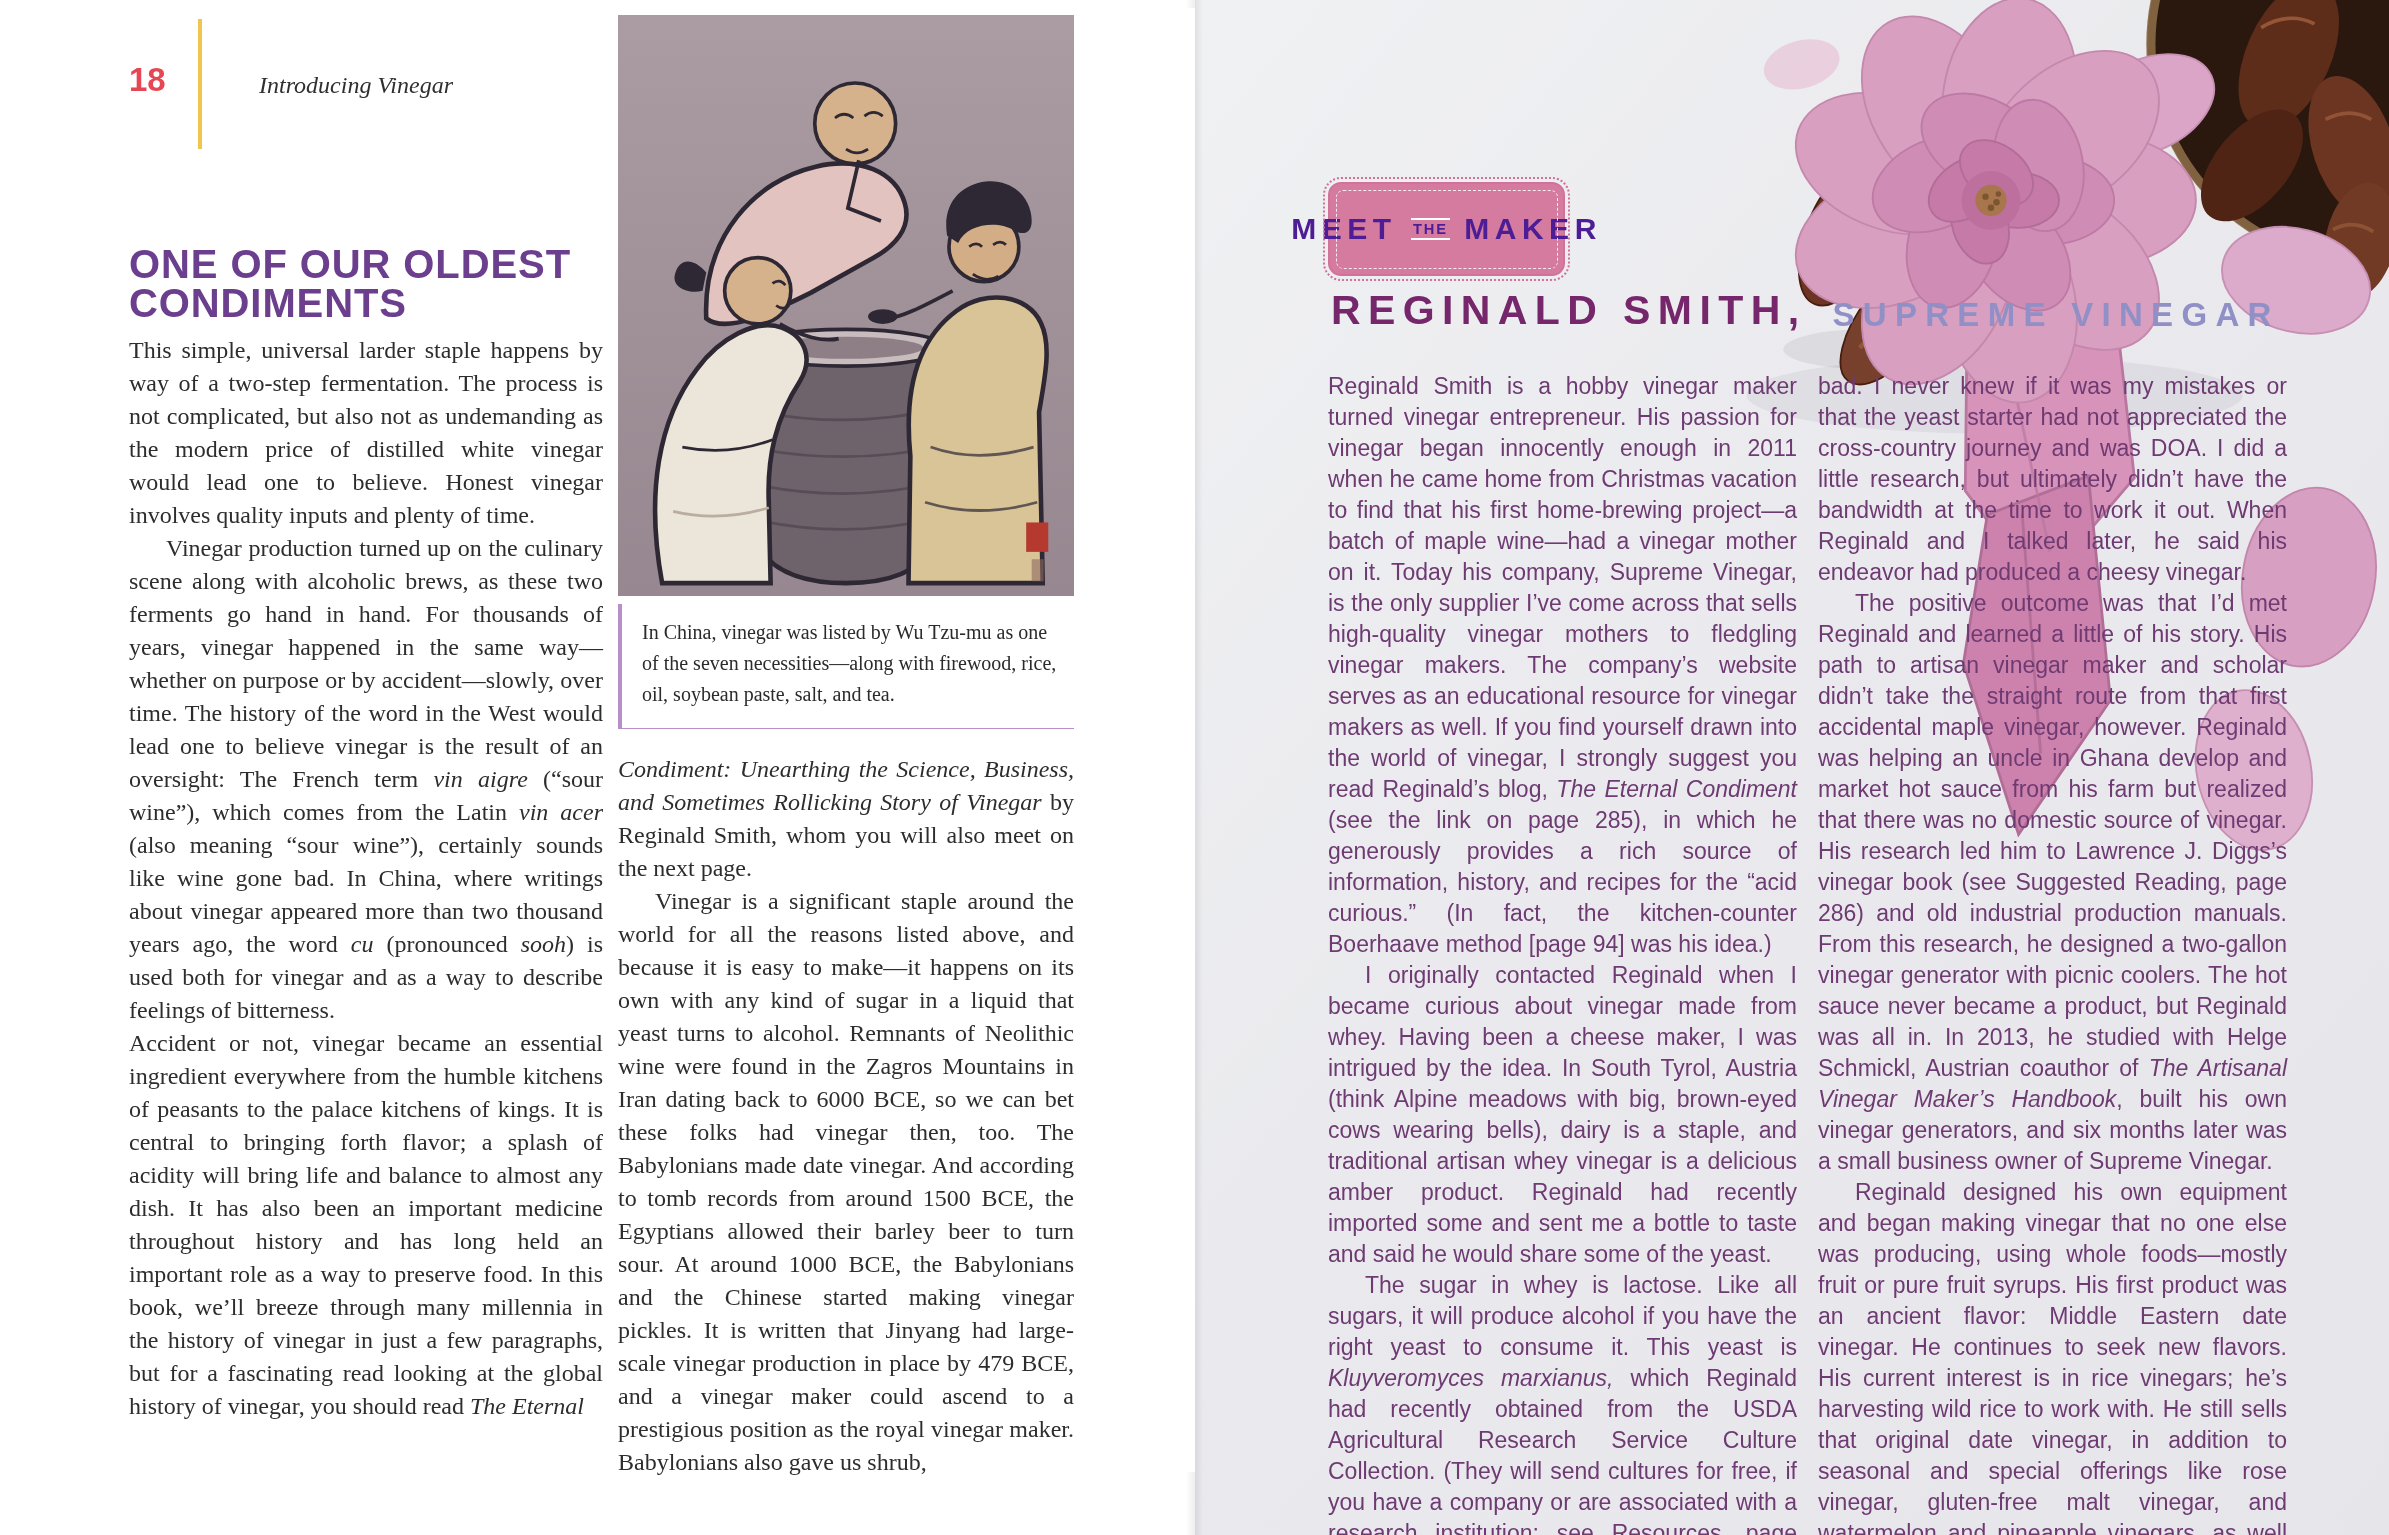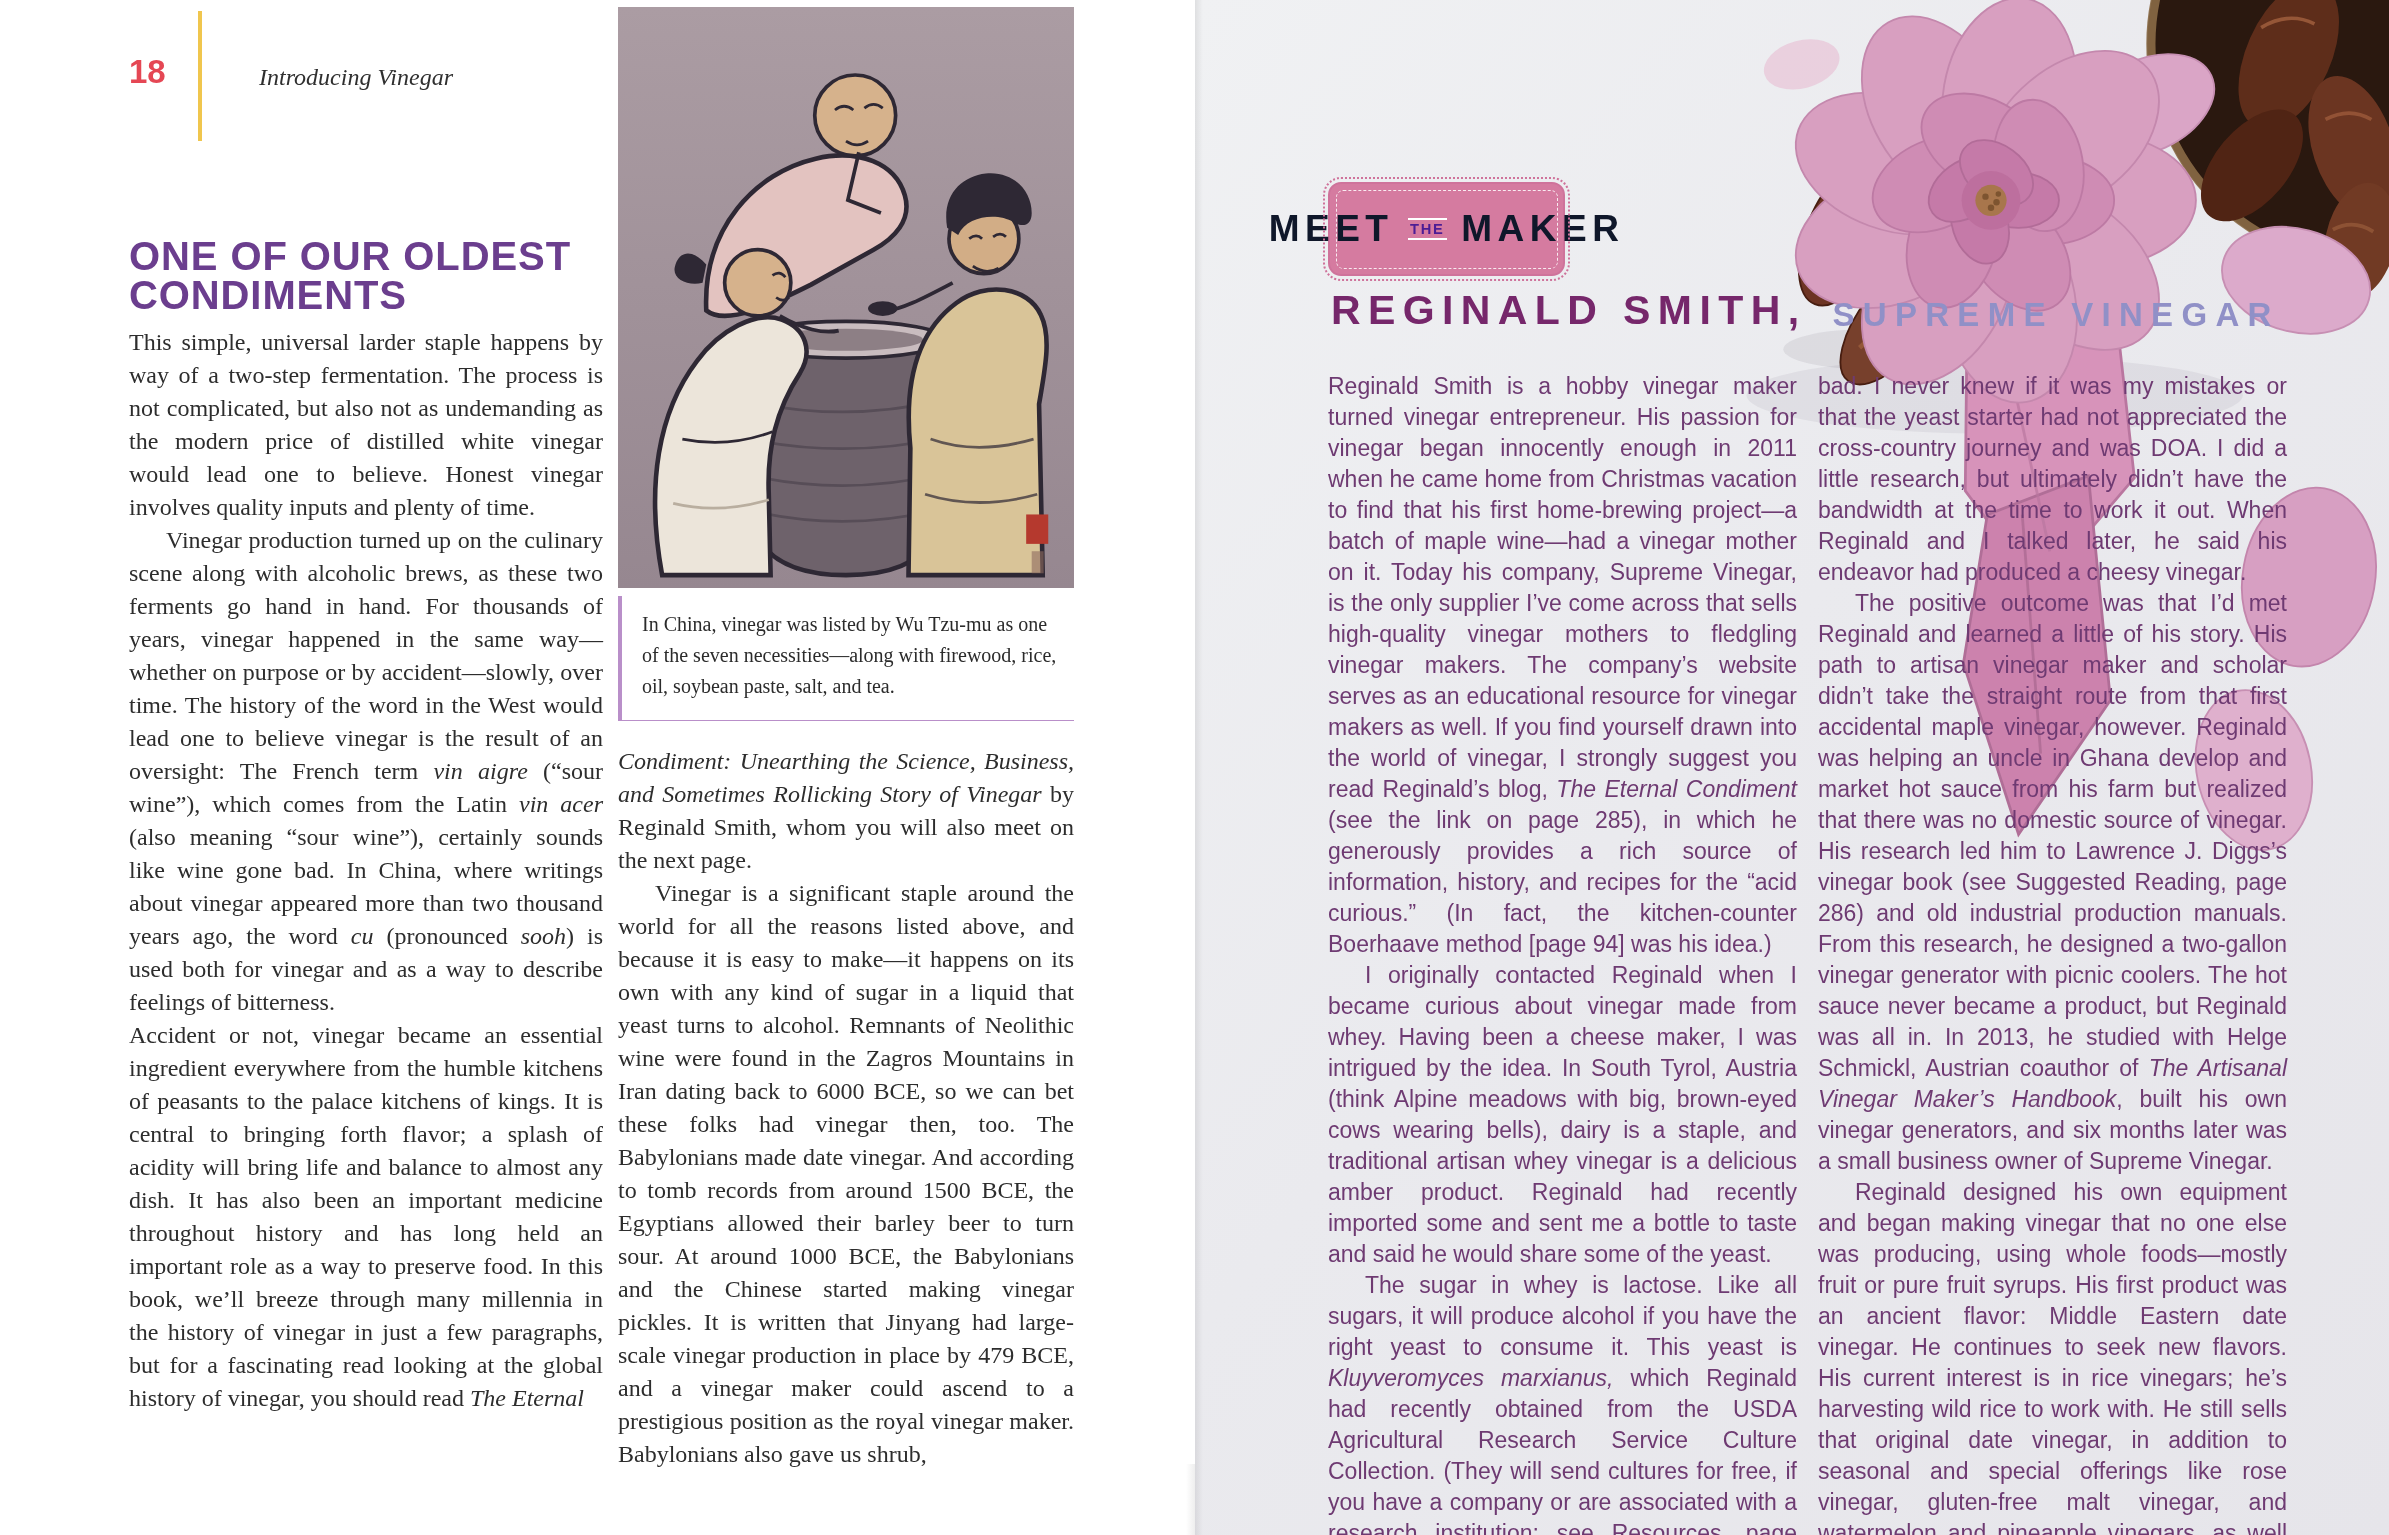--- a/index.html
+++ b/index.html
@@ -1,21 +1,21 @@
 <!DOCTYPE html>
 <html style="font-size:14.7px"><head>
 <meta charset="utf-8">
 <style>
   html,body{margin:0;padding:0;}
   body{
     width:2389px;height:1536px;position:relative;background:#ffffff;
     font-family:"Liberation Serif", serif;overflow:hidden;
   }
   
-  .left-page{position:absolute;left:0;top:0;width:1195px;height:1464px;background:#ffffff;}
+  .left-page{position:absolute;left:0;top:8px;width:1195px;height:1464px;background:#ffffff;}
   .pagenum{position:absolute;left:129px;top:53px;font-family:"Liberation Sans",sans-serif;
     font-weight:700;font-size:33px;color:#e54754;}
   .head-rule{position:absolute;left:198px;top:11px;width:3.7px;height:130px;background:#f0c64e;}
   .running-head{position:absolute;left:259px;top:64px;font-style:italic;font-size:24px;color:#2f2f2f;}
   .colL1{position:absolute;left:129px;top:237px;width:474px;}
   .colL2{position:absolute;left:618px;top:7.4px;width:456px;}
   .h1{font-family:"Liberation Sans",sans-serif;font-weight:700;font-size:40px;line-height:39px;
     color:#6b3e8e;letter-spacing:0.9px;margin:0 0 11px 0;}
   .h2{font-family:"Liberation Sans",sans-serif;font-weight:700;font-size:28.5px;line-height:37px;
     color:#a1278e;margin:18.4px 0 9.2px 0;}
@@ -31,21 +31,21 @@
   .right-page{position:absolute;left:1195px;top:0;width:1195px;height:1536px;
     background:linear-gradient(130deg,#f0f1f3 0%,#eaeaee 45%,#e6e5ea 100%);}
   .gutter{position:absolute;left:1186px;top:0;width:16.5px;height:1536px;
     background:linear-gradient(90deg,rgba(0,0,0,0) 0%,rgba(0,0,0,0.07) 55%,rgba(0,0,0,0) 100%);}
   .photo{position:absolute;right:0;top:0;width:1195px;height:873px;pointer-events:none;}
   .badge{position:absolute;left:133px;top:182px;width:237px;height:94px;background:#d57ba0;
     border:2.8px solid #cf739b;border-radius:13px;outline:2.8px dotted #cf739b;outline-offset:3.7px;
     display:flex;align-items:center;justify-content:center;gap:14.7px;box-sizing:border-box;}
   .badge::after{content:"";position:absolute;inset:5.5px;border:1.8px dashed rgba(255,255,255,.85);
     border-radius:7.4px;}
-  .badge .w{font-family:"Liberation Sans",sans-serif;font-weight:700;font-size:37px;color:#0f172a;
+  .badge .w{font-family:"Liberation Sans",sans-serif;font-weight:700;font-size:30px;color:#4c1d95;
     letter-spacing:5.5px;}
   .badge .the{font-family:"Liberation Sans",sans-serif;font-weight:700;font-size:14.7px;color:#4c1d95;
     letter-spacing:1.8px;border-top:2.8px solid #ffffff;border-bottom:2.8px solid #ffffff;padding:0.9px 1.8px;}
   .title-row{position:absolute;left:136px;top:287px;display:flex;align-items:flex-end;gap:26px;
     white-space:nowrap;}
   .title-name{font-family:"Liberation Sans",sans-serif;font-weight:700;font-size:41px;
     letter-spacing:7.4px;color:#76276b;}
   .title-co{font-family:"Liberation Sans",sans-serif;font-weight:700;font-size:33px;
     letter-spacing:8.3px;color:#9090c7;}
   .colR{position:absolute;top:371px;width:469px;font-family:"Liberation Sans",sans-serif;

